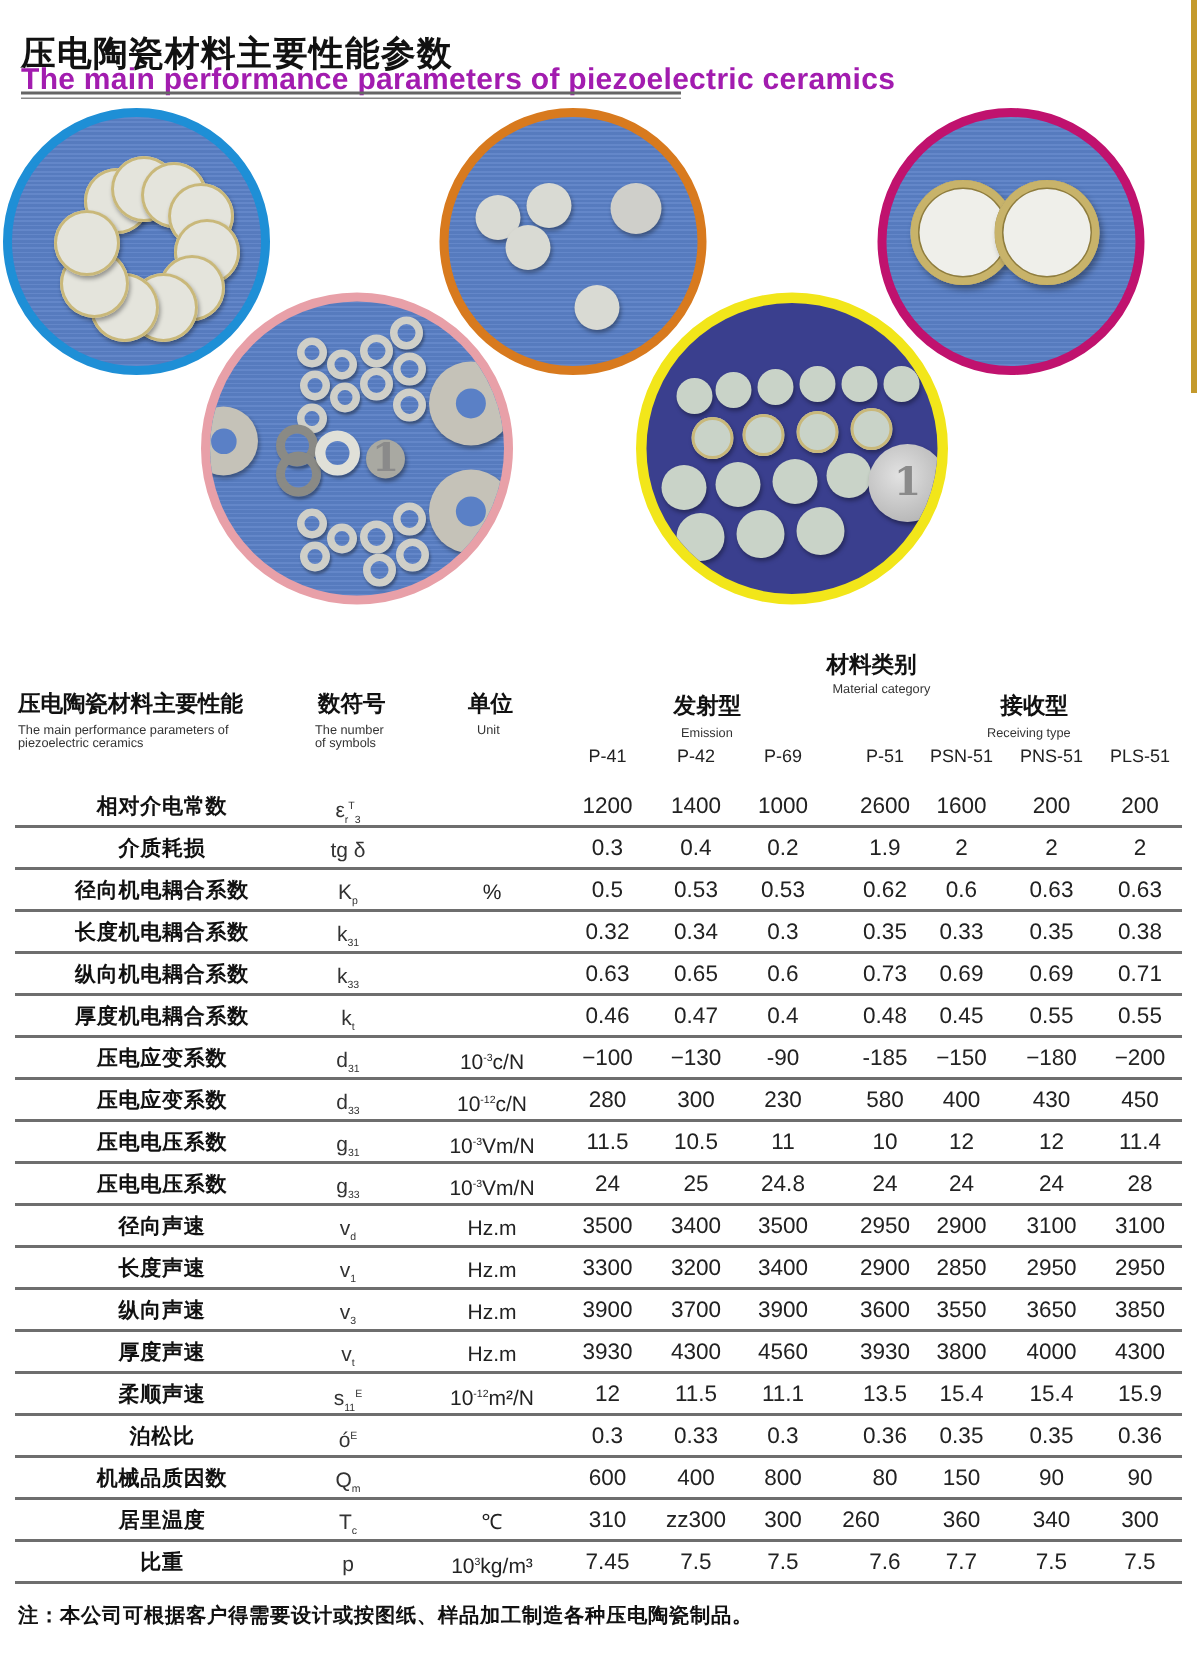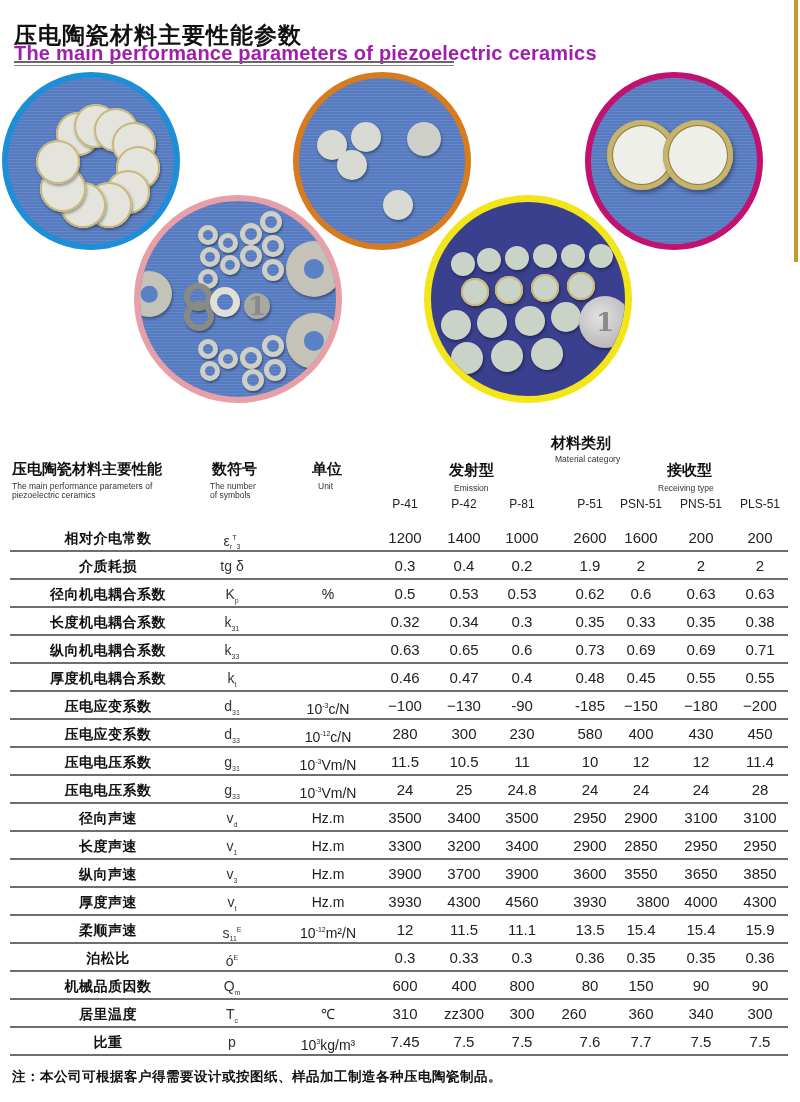--- a/index.html
+++ b/index.html
@@ -140,21 +140,21 @@
 <div class="hdr hdr-en" style="left:543px; top:455px;margin-left:12px;">Material category</div>
 
 <div class="hdr hdr-cn" style="left:449px; top:461px;">发射型</div>
 <div class="hdr hdr-en" style="left:454px; top:484px;">Emission</div>
 
 <div class="hdr hdr-cn" style="left:667px; top:461px;">接收型</div>
 <div class="hdr hdr-en" style="left:658px; top:484px;">Receiving type</div>
 
 <div class="col-code" style="left:405px;">P-41</div>
 <div class="col-code" style="left:464px;">P-42</div>
-<div class="col-code" style="left:522px;">P-81</div>
+<div class="col-code" style="left:522px;">P-69</div>
 <div class="col-code" style="left:590px;">P-51</div>
 <div class="col-code" style="left:641px;">PSN-51</div>
 <div class="col-code" style="left:701px;">PNS-51</div>
 <div class="col-code" style="left:760px;">PLS-51</div>
 
 <div class="table" id="tbl">
     <div class="row">
       <div class="cell prop" style="left: 98px;">相对介电常数</div>
       <div class="cell sym" style="left: 222px;"><span>ε</span><sub>r</sub><sup>T</sup><sub>3</sub></div>
       <div class="cell unit" style="left: 318px;"></div>
@@ -311,21 +311,21 @@
       <div class="cell val" style="left: 750px;">3850</div>
     </div>
     <div class="row">
       <div class="cell prop" style="left: 98px;">厚度声速</div>
       <div class="cell sym" style="left: 222px;"><span>v</span><sub>t</sub></div>
       <div class="cell unit" style="left: 318px;">Hz.m</div>
       <div class="cell val" style="left: 395px;">3930</div>
       <div class="cell val" style="left: 454px;">4300</div>
       <div class="cell val" style="left: 512px;">4560</div>
       <div class="cell val" style="left: 580px;">3930</div>
-      <div class="cell val" style="left: 631px; margin-left: 12px;">3800</div>
+      <div class="cell val" style="left: 631px;">3800</div>
       <div class="cell val" style="left: 691px;">4000</div>
       <div class="cell val" style="left: 750px;">4300</div>
     </div>
     <div class="row">
       <div class="cell prop" style="left: 98px;">柔顺声速</div>
       <div class="cell sym" style="left: 222px;"><span>s</span><sub>11</sub><sup>E</sup></div>
       <div class="cell unit" style="left: 318px;"><span>10</span><sup>-12</sup><span>m²/N</span></div>
       <div class="cell val" style="left: 395px;">12</div>
       <div class="cell val" style="left: 454px;">11.5</div>
       <div class="cell val" style="left: 512px;">11.1</div>

